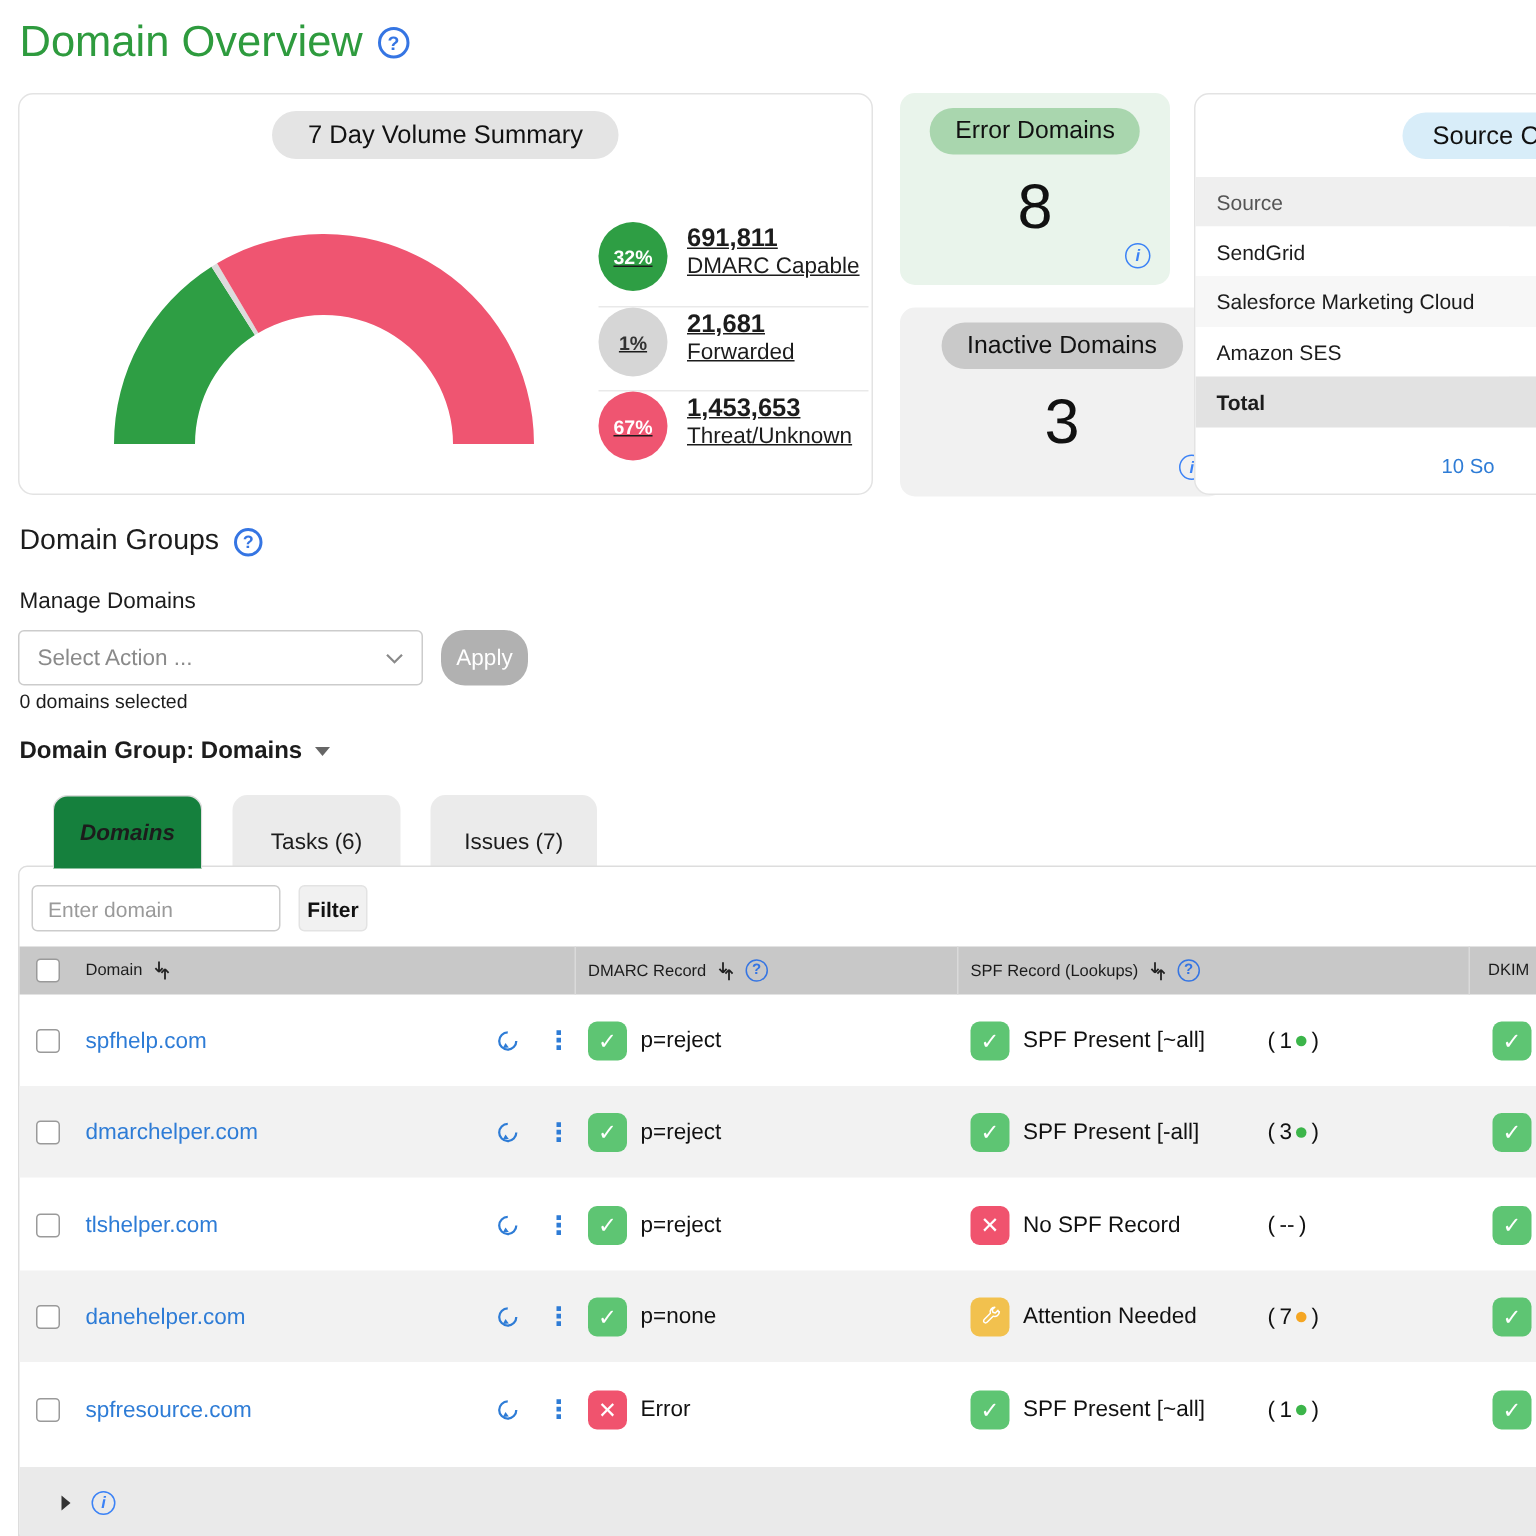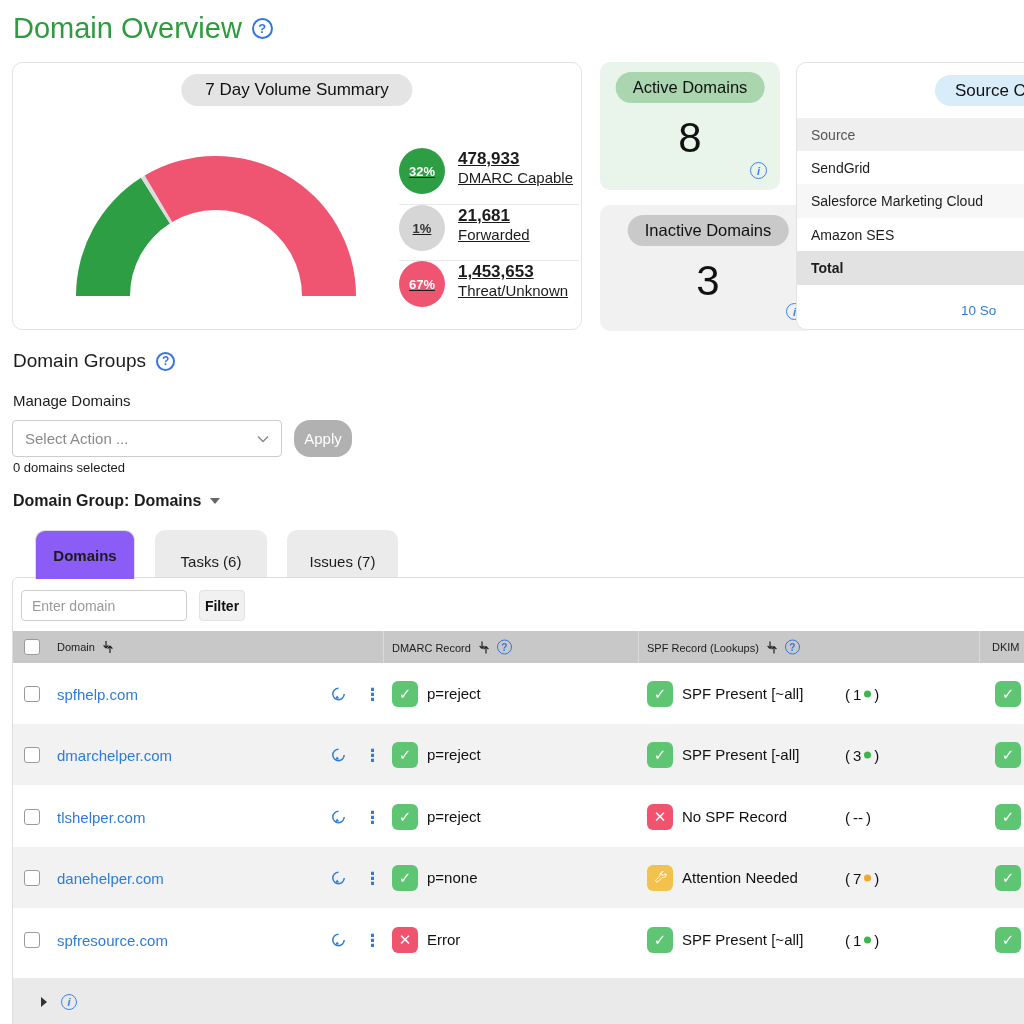--- a/index.html
+++ b/index.html
@@ -79,22 +79,22 @@
   .selected-note { left: 13px; top: 460px; font-size: 13px; }
   .group-label { left: 13px; top: 492px; font-size: 16px; font-weight: bold; cursor: pointer;
     display: flex; align-items: center; gap: 9px; }
   .tri-down { width: 0; height: 0; border-left: 5px solid transparent;
     border-right: 5px solid transparent; border-top: 6px solid #666; display: inline-block; }
 
   
   .tab { position: absolute; top: 530px; height: 63px; border-radius: 10px 10px 0 0;
     display: flex; align-items: center; justify-content: center; font-size: 15px;
     background: #ebebeb; cursor: pointer; }
-  .tab.active { background: #8b5cf6; border: 1px solid #ddd; border-bottom: none;
-    height: 49px; z-index: 3; font-weight: bold; }
+  .tab.active { background: #15803d; border: 1px solid #ddd; border-bottom: none;
+    height: 49px; z-index: 3; font-weight: bold; font-style: italic; }
   .tab-domains { left: 35px; width: 100px; }
   .tab-tasks { left: 155px; width: 112px; }
   .tab-issues { left: 287px; width: 111px; }
 
   
   .panel { position: absolute; left: 12px; top: 577px; width: 1040px; height: 447px;
     background: #fff; border: 1px solid #ddd; border-radius: 6px 0 0 0; z-index: 1; }
   .filter-input { position: absolute; left: 8px; top: 12px; width: 166px; height: 31px;
     border: 1px solid #ccc; border-radius: 4px; padding: 0 10px; font-size: 14px;
     font-family: inherit; color: #333; }
@@ -159,21 +159,21 @@
   <div class="pill volume-pill">7 Day Volume Summary</div>
   <svg class="icon abs" style="left:23px; top:85px;" width="360" height="160" viewBox="0 0 360 160">
       <path d="M 40 147.99999999999997 A 140 140 0 0 1 104.9842487029405 29.79409042971787 L 133.91889563180632 75.38779840682669 A 86 86 0 0 0 94 148 Z" fill="#2e9e44"></path>
       <path d="M 104.9842487029405 29.79409042971787 A 140 140 0 0 1 108.73420179494802 27.496116219447885 L 136.22243824546808 73.97618567766085 A 86 86 0 0 0 133.91889563180632 75.38779840682669 Z" fill="#dcdcdc"></path>
       <path d="M 108.73420179494802 27.496116219447885 A 140 140 0 0 1 320 148 L 266 148 A 86 86 0 0 0 136.22243824546808 73.97618567766085 Z" fill="#ef5571"></path>
     </svg>
   <div class="stats">
     <div class="stat-row">
       <span class="pct-circle" data-color="green">32%</span>
       <span>
-        <div class="stat-value">478,933</div>
+        <div class="stat-value">691,811</div>
         <div class="stat-label">DMARC Capable</div>
       </span>
     </div>
     <div class="stat-row">
       <span class="pct-circle" data-color="gray">1%</span>
       <span>
         <div class="stat-value">21,681</div>
         <div class="stat-label">Forwarded</div>
       </span>
     </div>
@@ -181,21 +181,21 @@
       <span class="pct-circle" data-color="red">67%</span>
       <span>
         <div class="stat-value">1,453,653</div>
         <div class="stat-label">Threat/Unknown</div>
       </span>
     </div>
   </div>
 </div>
 
 <div class="card mini-card active-card">
-  <div class="pill mini-pill">Active Domains</div>
+  <div class="pill mini-pill">Error Domains</div>
   <div class="big-num">8</div>
   <span class="info-icon card-info"></span>
 </div>
 <div class="card mini-card inactive-card">
   <div class="pill mini-pill">Inactive Domains</div>
   <div class="big-num">3</div>
   <span class="info-icon card-info"></span>
 </div>
 
 <div class="card source-card">

